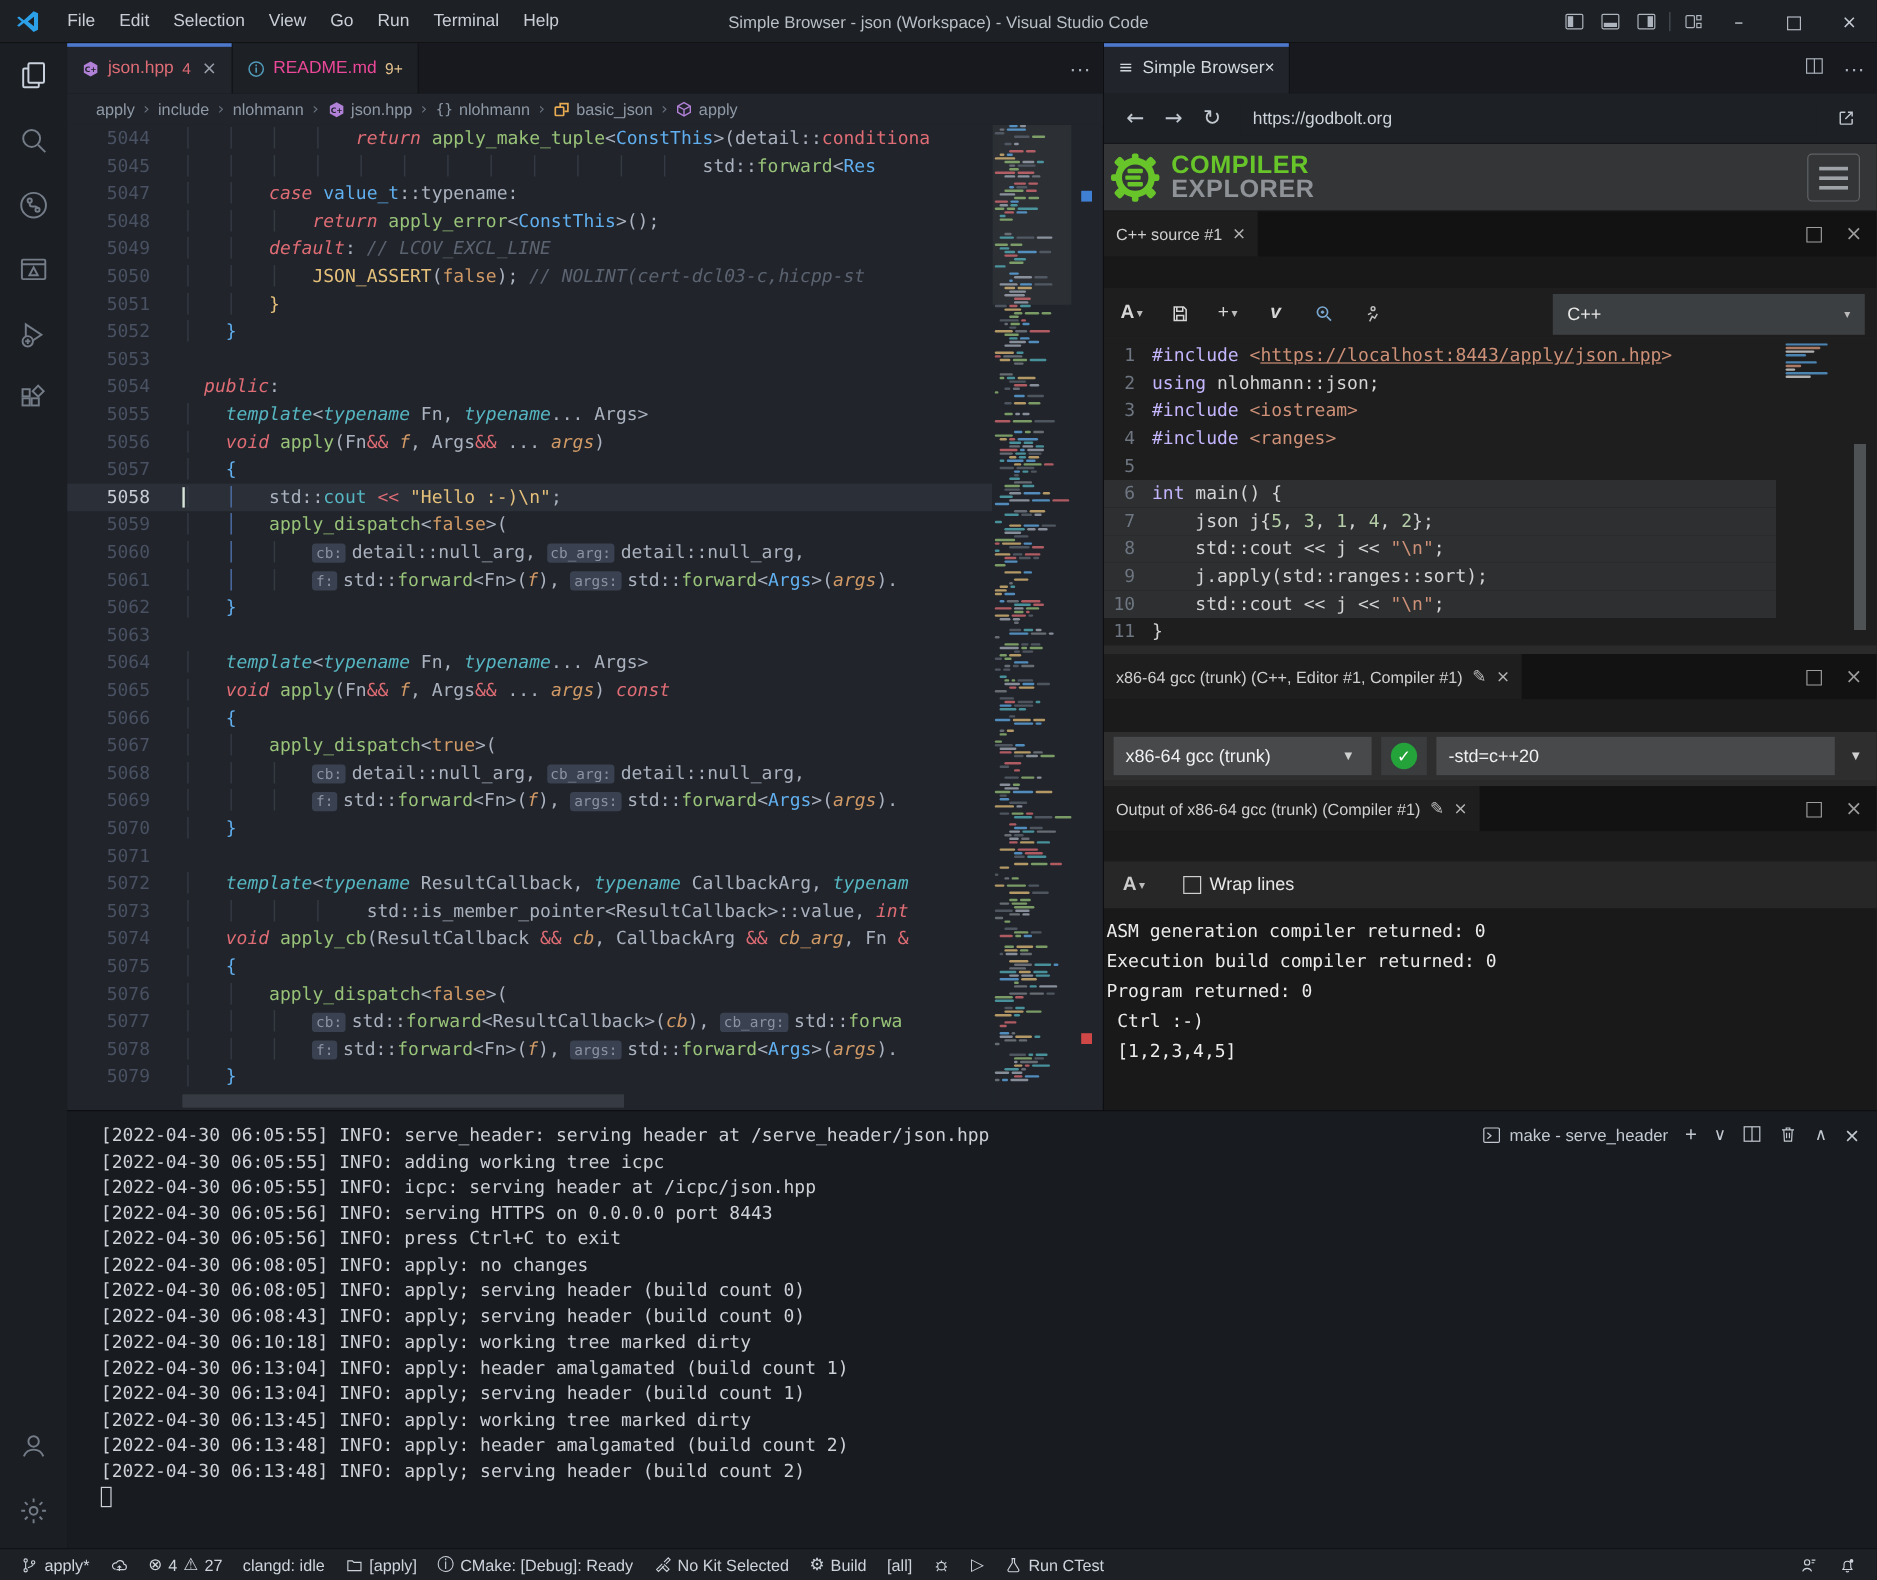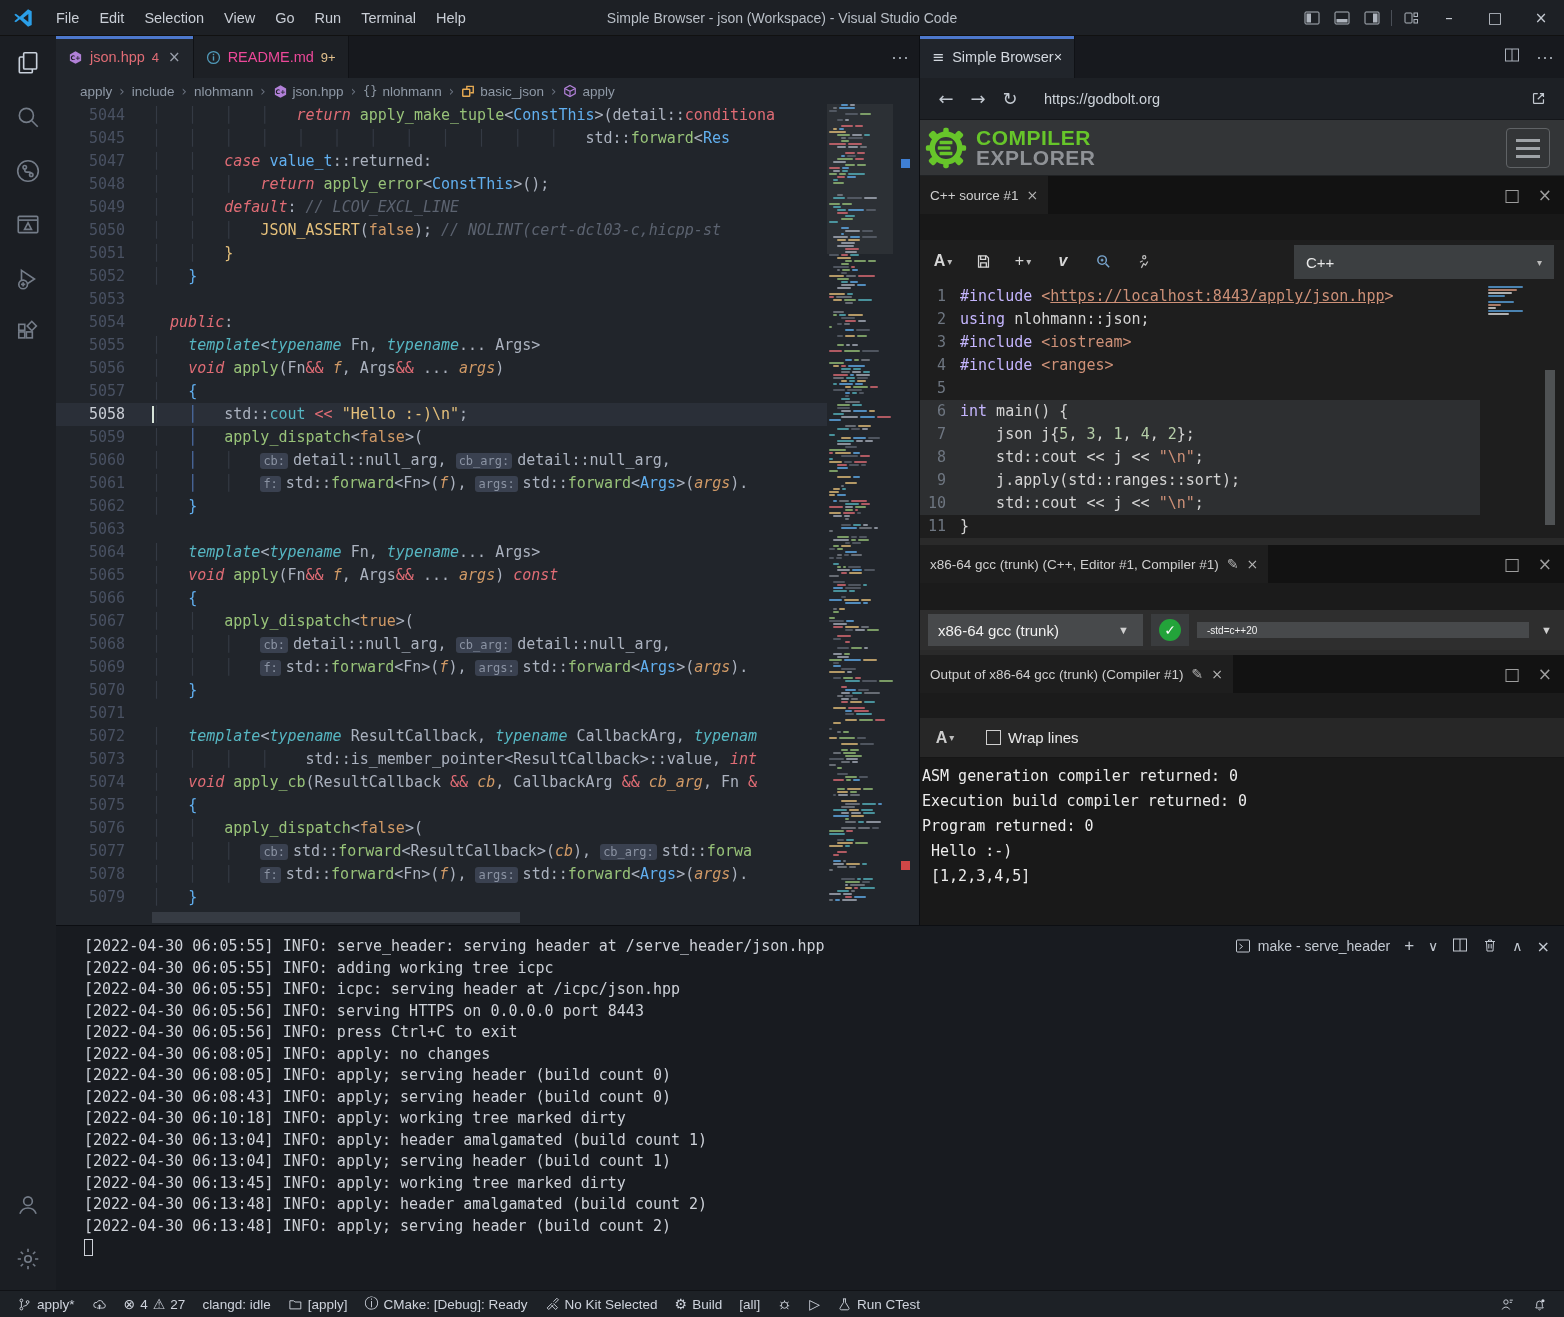--- a/index.html
+++ b/index.html
@@ -106,21 +106,21 @@
   .g-ln { width:40px; flex:none; text-align:right; padding-right:14px; color:#6e7681; }
   .gb .c-w { color:#d4d4d4; }
   .gb-mini { position:absolute; right:30px; width:48px; height:66px; overflow:hidden;}
   .gb-vthumb { position:absolute; right:9px; width:10px; background:#4f5254; }
 
   .comp-row { position:absolute; left:0; width:100%; background:#2e2e2e; display:flex; align-items:center; padding:0 8px; gap:8px;}
   .comp-select { width:215px; height:32px; background:#47494b; color:#f0f0f0; font-size:15px; display:flex; align-items:center;
     justify-content:space-between; padding:0 10px; }
   .comp-check { width:38px; height:32px; background:#3a3c3e; display:flex; align-items:center; justify-content:center; }
   .check-circle { width:22px; height:22px; border-radius:50%; background:#23a33a; color:#fff; display:flex; align-items:center; justify-content:center; font-size:14px;}
-  .comp-opts { flex:1; height:16px; background:#47494b; color:#f0f0f0; font-size:10px; display:flex; align-items:center; padding:0 10px; }
+  .comp-opts { flex:1; height:32px; background:#47494b; color:#f0f0f0; font-size:15px; display:flex; align-items:center; padding:0 10px; }
   .comp-caret { color:#cfcfcf; font-size:11px; padding:0 4px;}
 
   .out-toolbar { position:absolute; left:0; width:100%; background:#272727; display:flex; align-items:center; padding:0 10px; gap:16px; border-bottom:1px solid #161616;}
   .wrap-box { display:flex; align-items:center; gap:7px; color:#e8e8e8; font-size:15px; }
   .wrap-cb { width:15px; height:15px; border:1.5px solid #cfcfcf; background:transparent; }
   .out-content { position:absolute; left:0; width:100%; background:#191919; font-family:"DejaVu Sans Mono",monospace;
     font-size:15px; color:#ececec; padding:6px 0 0 2px; }
   .out-line { height:25px; line-height:25px; white-space:pre; }
 
   
@@ -329,21 +329,21 @@
             <path d="M3.5 8 12 12.5 20.5 8M12 12.5V21"></path>
           </svg>
         </span>
         <span>apply</span>
       </span>
     </div>
   <div class="editor">
     <div class="code-area" id="code-lines">
         <div class="code-row"><span class="ln">5044</span><span class="ct"><span class="c-g">│   │   │   │   </span><span class="c-k">return</span><span class="c-w"> </span><span class="c-f">apply_make_tuple</span><span class="c-w">&lt;</span><span class="c-t">ConstThis</span><span class="c-w">&gt;(</span><span class="c-w">detail::</span><span class="c-o">conditiona</span></span></div>
         <div class="code-row"><span class="ln">5045</span><span class="ct"><span class="c-g">│   │   │   │   │   │   │   │   │   │   │   │   </span><span class="c-w">std::</span><span class="c-f">forward</span><span class="c-w">&lt;</span><span class="c-t">Res</span></span></div>
-        <div class="code-row"><span class="ln">5047</span><span class="ct"><span class="c-g">│   │   </span><span class="c-k">case</span><span class="c-w"> </span><span class="c-t">value_t</span><span class="c-w">::returned:</span></span></div>
+        <div class="code-row"><span class="ln">5047</span><span class="ct"><span class="c-g">│   │   </span><span class="c-k">case</span><span class="c-w"> </span><span class="c-t">value_t</span><span class="c-w">::typename:</span></span></div>
         <div class="code-row"><span class="ln">5048</span><span class="ct"><span class="c-g">│   │   │   </span><span class="c-k">return</span><span class="c-w"> </span><span class="c-f">apply_error</span><span class="c-w">&lt;</span><span class="c-t">ConstThis</span><span class="c-w">&gt;();</span></span></div>
         <div class="code-row"><span class="ln">5049</span><span class="ct"><span class="c-g">│   │   </span><span class="c-k">default</span><span class="c-w">: </span><span class="c-x">// LCOV_EXCL_LINE</span></span></div>
         <div class="code-row"><span class="ln">5050</span><span class="ct"><span class="c-g">│   │   │   </span><span class="c-m">JSON_ASSERT</span><span class="c-w">(</span><span class="c-n">false</span><span class="c-w">); </span><span class="c-x">// NOLINT(cert-dcl03-c,hicpp-st</span></span></div>
         <div class="code-row"><span class="ln">5051</span><span class="ct"><span class="c-g">│   │   </span><span class="c-b">}</span></span></div>
         <div class="code-row"><span class="ln">5052</span><span class="ct"><span class="c-g">│   </span><span class="c-B">}</span></span></div>
         <div class="code-row"><span class="ln">5053</span><span class="ct"></span></div>
         <div class="code-row"><span class="ln">5054</span><span class="ct"><span class="c-w">  </span><span class="c-k">public</span><span class="c-w">:</span></span></div>
         <div class="code-row"><span class="ln">5055</span><span class="ct"><span class="c-g">│   </span><span class="c-c">template</span><span class="c-w">&lt;</span><span class="c-c">typename</span><span class="c-w"> Fn, </span><span class="c-c">typename</span><span class="c-w">... Args&gt;</span></span></div>
         <div class="code-row"><span class="ln">5056</span><span class="ct"><span class="c-g">│   </span><span class="c-k">void</span><span class="c-w"> </span><span class="c-f">apply</span><span class="c-w">(Fn</span><span class="c-o">&amp;&amp;</span><span class="c-w"> </span><span class="c-p">f</span><span class="c-w">, Args</span><span class="c-o">&amp;&amp;</span><span class="c-w"> ... </span><span class="c-p">args</span><span class="c-w">)</span></span></div>
         <div class="code-row"><span class="ln">5057</span><span class="ct"><span class="c-g">│   </span><span class="c-B">{</span></span></div>
@@ -1485,21 +1485,21 @@
         </span>
       <span class="wrap-box">
         <span class="wrap-cb"></span>
         <span>Wrap lines</span>
       </span>
     </div>
     <div class="out-content" style="top:638px; height:167px;" id="gb-output">
         <div class="out-line">ASM generation compiler returned: 0</div>
         <div class="out-line">Execution build compiler returned: 0</div>
         <div class="out-line">Program returned: 0</div>
-        <div class="out-line"> Hello :-)</div>
+        <div class="out-line"> Ctrl :-)</div>
         <div class="out-line"> [1,2,3,4,5]</div>
       </div>
   </div>
 </div>
 
 <div class="panel">
   <div class="panel-right">
     <span class="pr-label">
       <svg viewBox="0 0 16 16" fill="none" stroke="#c3c9d1">
           <rect x="1.5" y="2" width="13" height="12" rx="1"></rect>

